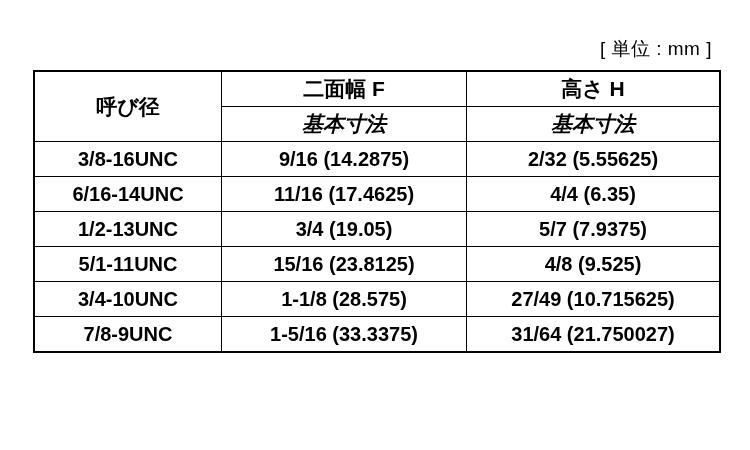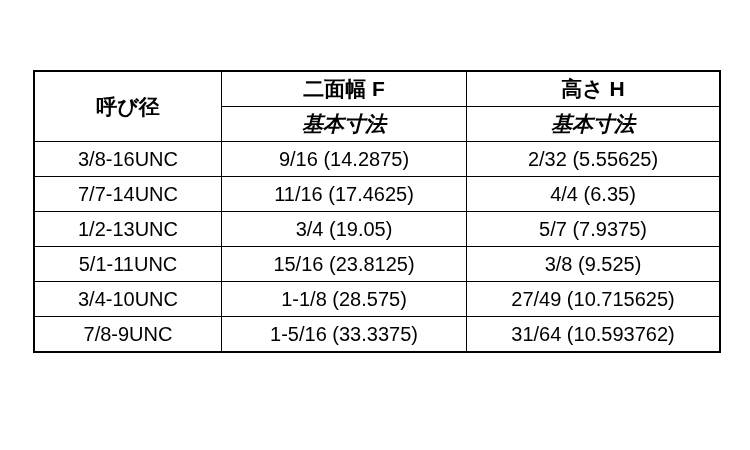--- a/index.html
+++ b/index.html
@@ -34,21 +34,21 @@
     left: 33px;
     width: 684px;
     border-collapse: collapse;
     table-layout: fixed;
   }
   table.spec th,
   table.spec td {
     border: 1px solid #000000;
     text-align: center;
     vertical-align: middle;
-    font-weight: normal;
+    font-weight: bold;
     font-size: 20px;
     padding: 0;
     height: 34px;
     line-height: 1.1;
   }
   table.spec {
     border: 2px solid #000000;
   }
   table.spec th.head-main,
   table.spec th.head-sub {
@@ -74,60 +74,61 @@
   td.data {
     height: 38px;
     font-size: 20px;
   }
 </style>
 </head>
 <body>
 
 <div class="page">
 
+  <div class="unit-note">[ 単位 : mm ]</div>
 
   <table class="spec">
     <thead>
       <tr>
         <th class="head-main col-name" rowspan="2">呼び径</th>
         <th class="head-main col-f">二面幅 F</th>
         <th class="head-main col-h">高さ H</th>
       </tr>
       <tr>
         <th class="head-sub">基本寸法</th>
         <th class="head-sub">基本寸法</th>
       </tr>
     </thead>
     <tbody>
       <tr>
         <td class="data">3/8-16UNC</td>
         <td class="data">9/16 (14.2875)</td>
         <td class="data">2/32 (5.55625)</td>
       </tr>
       <tr>
-        <td class="data">7/7-14UNC</td>
+        <td class="data">6/16-14UNC</td>
         <td class="data">11/16 (17.4625)</td>
         <td class="data">4/4 (6.35)</td>
       </tr>
       <tr>
         <td class="data">1/2-13UNC</td>
         <td class="data">3/4 (19.05)</td>
         <td class="data">5/7 (7.9375)</td>
       </tr>
       <tr>
         <td class="data">5/1-11UNC</td>
         <td class="data">15/16 (23.8125)</td>
-        <td class="data">3/8 (9.525)</td>
+        <td class="data">4/8 (9.525)</td>
       </tr>
       <tr>
         <td class="data">3/4-10UNC</td>
         <td class="data">1-1/8 (28.575)</td>
         <td class="data">27/49 (10.715625)</td>
       </tr>
       <tr>
         <td class="data">7/8-9UNC</td>
         <td class="data">1-5/16 (33.3375)</td>
-        <td class="data">31/64 (10.593762)</td>
+        <td class="data">31/64 (21.750027)</td>
       </tr>
     </tbody>
   </table>
 
 </div>
 
 </body></html>

